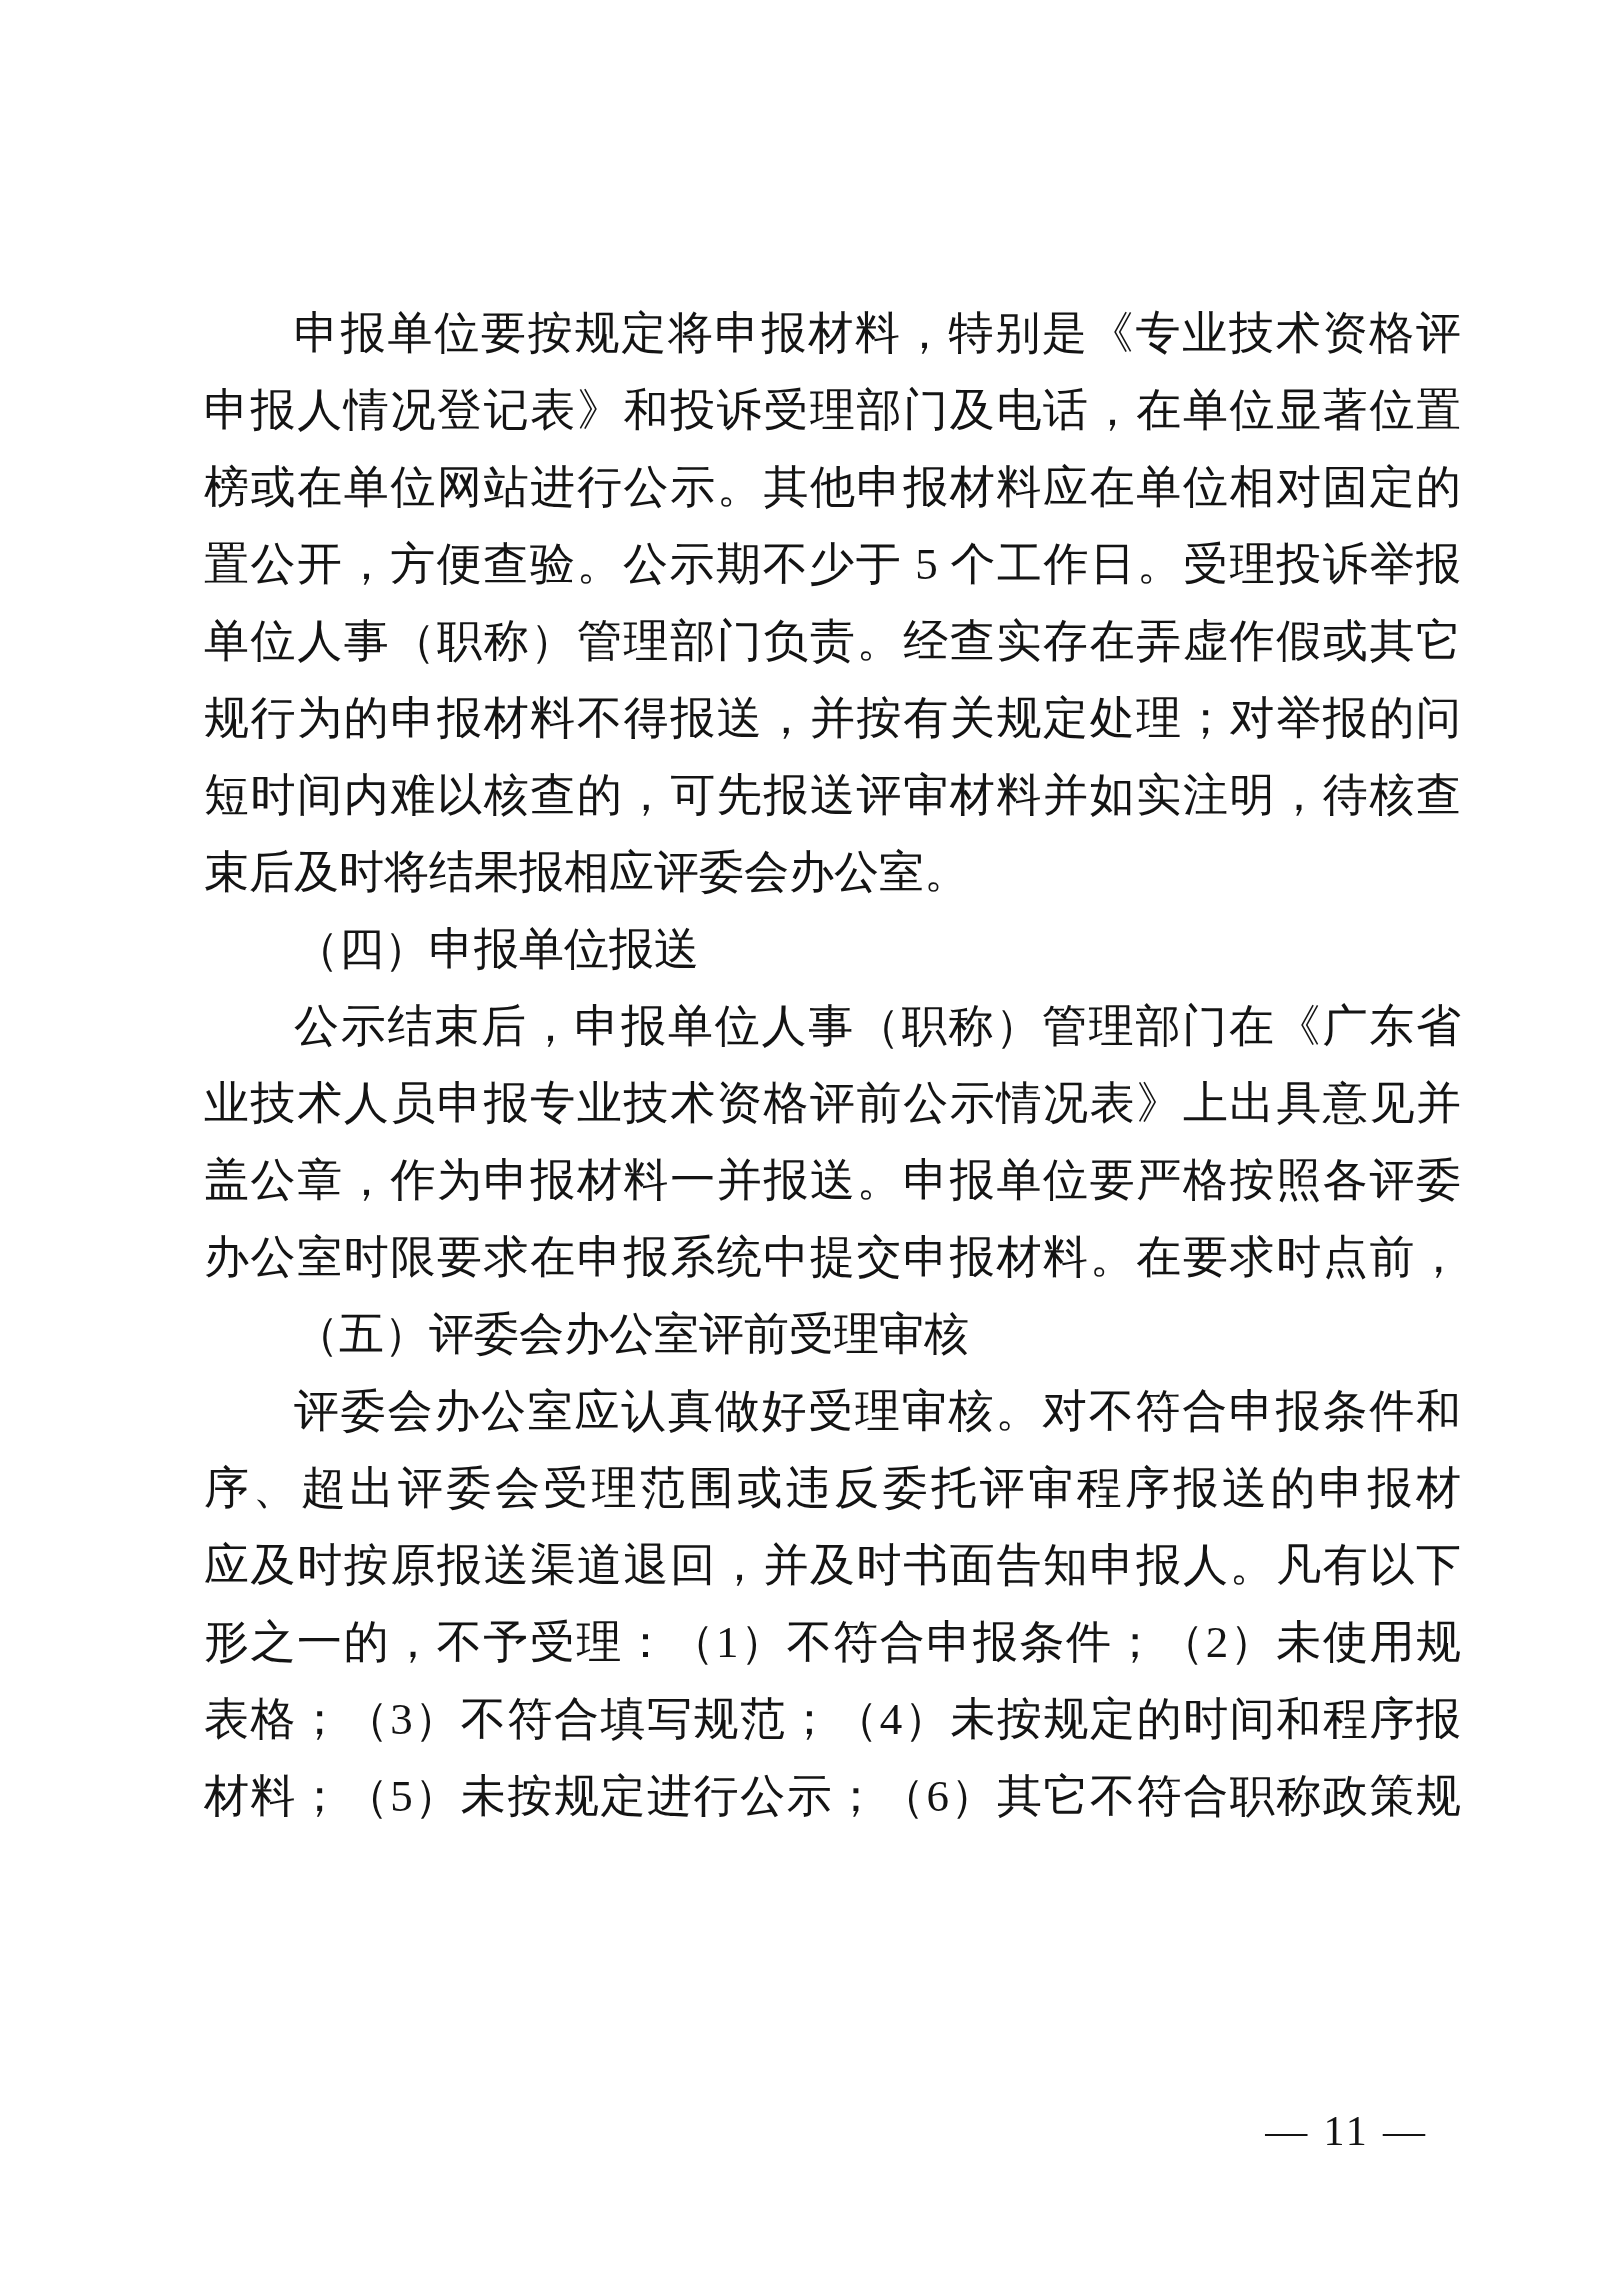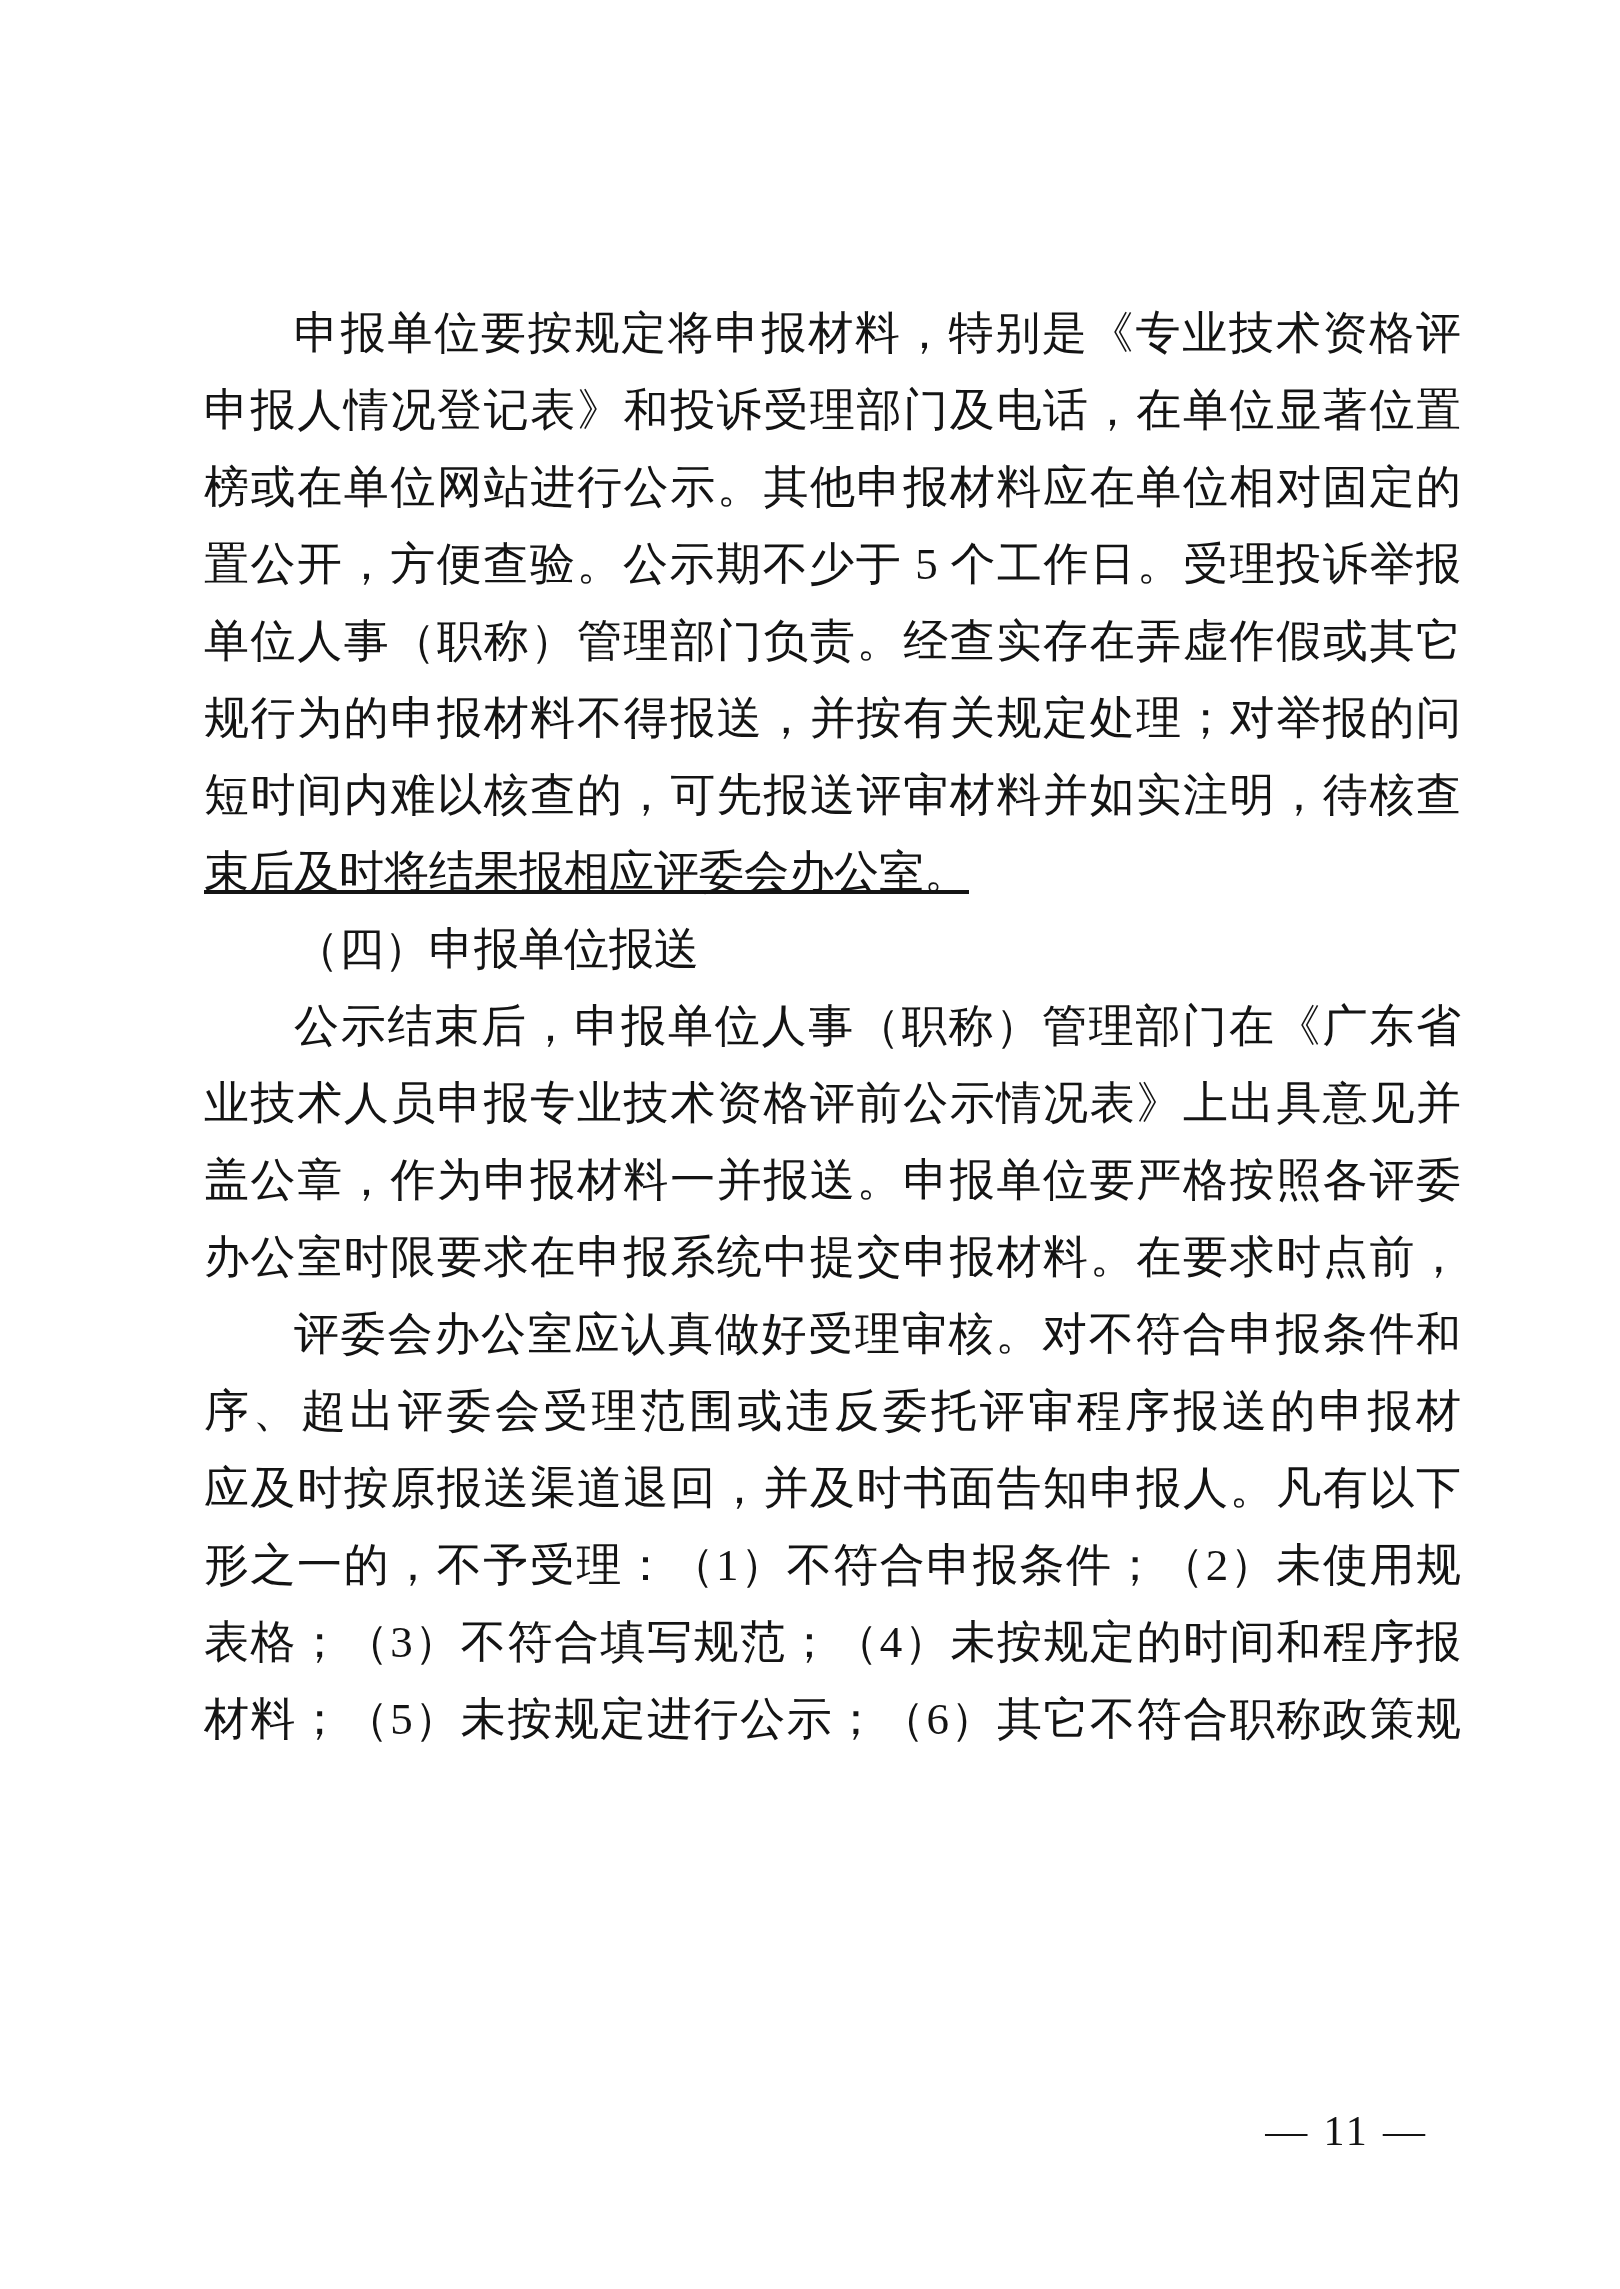--- a/index.html
+++ b/index.html
@@ -22,21 +22,20 @@
     font-size: 45px;
     line-height: 77px;
     height: 77px;
     overflow: hidden;
     text-align: justify;
     text-align-last: justify;
   }
   .line.plain {
     text-align: center;
     text-align-last: left;
-    text-decoration: underline;
   }
   .line.indent {
     padding-left: 90px;
   }
   .line.heading {
     text-align: center;
     text-align-last: left;
     font-weight: 500;
   }
   .page-number {
@@ -60,20 +59,21 @@
     <div class="line">置公开，方便查验。公示期不少于 5 个工作日。受理投诉举报由</div>
     <div class="line">单位人事（职称）管理部门负责。经查实存在弄虚作假或其它违</div>
     <div class="line">规行为的申报材料不得报送，并按有关规定处理；对举报的问题</div>
     <div class="line">短时间内难以核查的，可先报送评审材料并如实注明，待核查结</div>
     <div class="line plain">束后及时将结果报相应评委会办公室。</div>
     <div class="line indent heading">（四）申报单位报送</div>
     <div class="line indent">公示结束后，申报单位人事（职称）管理部门在《广东省专</div>
     <div class="line">业技术人员申报专业技术资格评前公示情况表》上出具意见并加</div>
     <div class="line">盖公章，作为申报材料一并报送。申报单位要严格按照各评委会</div>
     <div class="line">办公室时限要求在申报系统中提交申报材料。在要求时点前，未</div>
+    <div class="line indent heading">（五）评委会办公室评前受理审核</div>
     <div class="line indent">评委会办公室应认真做好受理审核。对不符合申报条件和程</div>
     <div class="line">序、超出评委会受理范围或违反委托评审程序报送的申报材料，</div>
     <div class="line">应及时按原报送渠道退回，并及时书面告知申报人。凡有以下情</div>
     <div class="line">形之一的，不予受理：（1）不符合申报条件；（2）未使用规定</div>
     <div class="line">表格；（3）不符合填写规范；（4）未按规定的时间和程序报送</div>
     <div class="line">材料；（5）未按规定进行公示；（6）其它不符合职称政策规定</div>
   </div>
   <div class="page-number">— 11 —</div>
 </div>
 

